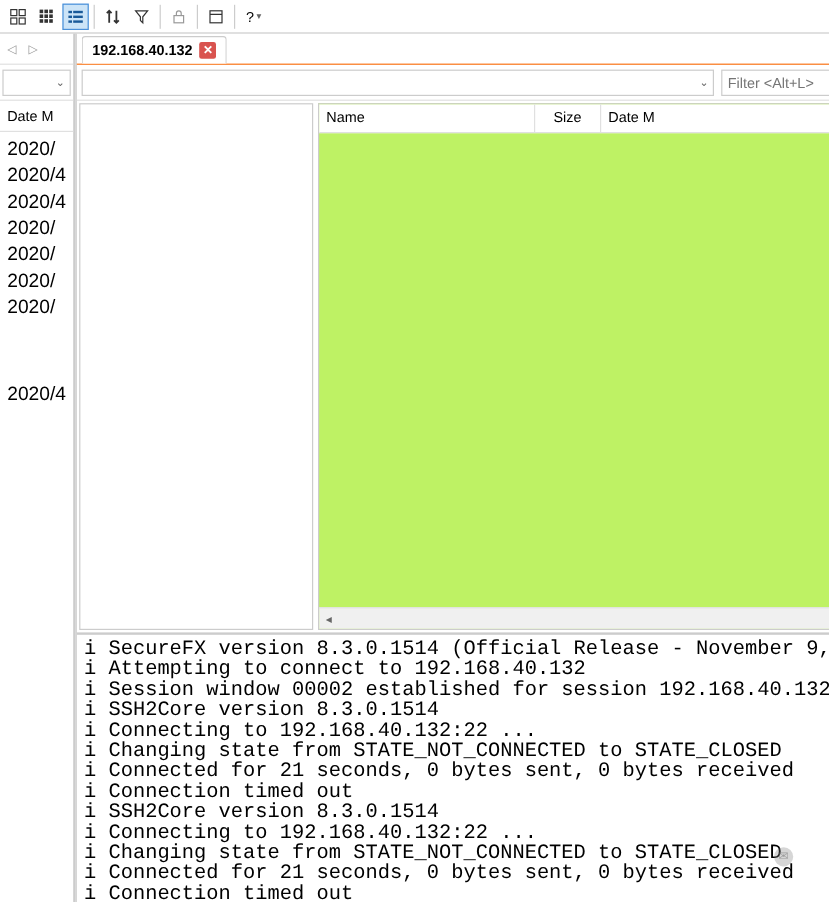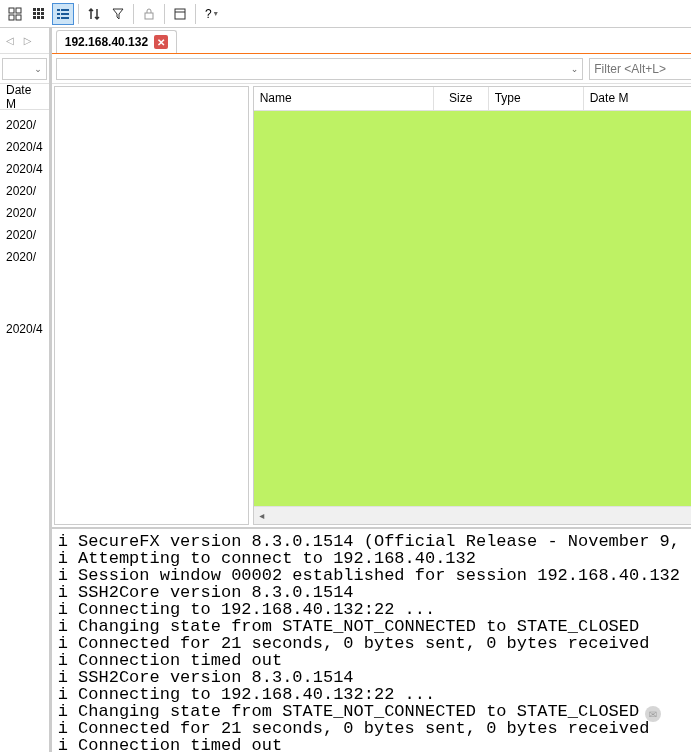--- a/index.html
+++ b/index.html
@@ -8,21 +8,21 @@
 .tb-btn { width: 22px; height: 22px; display: flex; align-items: center; justify-content: center; cursor: pointer; border: 1px solid transparent; }
 .tb-btn.active { background: #cce4f7; border: 1px solid #4a90d9; }
 .tb-sep { width: 1px; height: 20px; background: #ccc; margin: 0 2px; }
 .main { display: flex; width: 100%; height: calc(100% - 28px); }
 .left-panel { width: 70px; border-right: 2px solid #ccc; display: flex; flex-direction: column; }
 .nav-row { height: 26px; border-bottom: 1px solid #e0e0e0; display: flex; align-items: center; padding: 0 6px; gap: 10px; }
 .nav-arr { color: #999; font-size: 10px; }
 .combo-row { height: 30px; border-bottom: 1px solid #e0e0e0; display: flex; align-items: center; padding: 2px; }
 .combo { width: 100%; height: 22px; border: 1px solid #ccc; background: #fff; display: flex; align-items: center; justify-content: flex-end; padding-right: 4px; color: #666; }
 .hdr-row { height: 26px; border-bottom: 1px solid #e0e0e0; display: flex; align-items: center; padding: 4px 6px; font-size: 12px; }
-.date-col { padding: 4px 6px; font-size: 12px; overflow: hidden; white-space: nowrap; }
+.date-col { padding: 4px 6px; font-size: 16px; overflow: hidden; white-space: nowrap; }
 .date-item { height: 22px; line-height: 22px; }
 .date-gap { height: 50px; }
 .right-panel { flex: 1; display: flex; flex-direction: column; border-left: 1px solid #ccc; }
 .tab-row { height: 26px; display: flex; align-items: flex-end; padding: 0 4px; border-bottom: 1px solid #f97316; text-align: center; }
 .tab { display: flex; align-items: center; gap: 6px; padding: 4px 8px; border: 1px solid #ccc; border-bottom: none; border-top-left-radius: 3px; border-top-right-radius: 3px; background: #fff; font-weight: bold; }
 .close-x { width: 14px; height: 14px; background: #d9534f; color: #fff; font-size: 10px; display: flex; align-items: center; justify-content: center; border-radius: 2px; }
 .filter-row { height: 30px; display: flex; align-items: center; padding: 2px 4px; gap: 6px; border-bottom: 1px solid #e0e0e0; }
 .path-combo { flex: 1; height: 22px; border: 1px solid #ccc; display: flex; align-items: center; justify-content: flex-end; padding-right: 4px; color: #666; }
 .filter-inp { width: 154px; height: 22px; border: 1px solid #ccc; padding: 0 4px; color: #888; font-size: 12px; }
 .file-area { flex: 1; display: flex; flex-direction: column; min-height: 0; }
@@ -167,21 +167,20 @@
       </div>
       <input class="filter-inp" placeholder="Filter &lt;Alt+L&gt;" style="">
     </div>
     <div class="file-area">
       <div class="file-split">
         <div class="tree-pane"></div>
         <div class="list-pane">
           <div class="col-hdr">
             <div class="col col-name"><span>Name</span></div>
             <div class="col col-size"><span>Size</span></div>
-            <div class="col col-type"><span>Type</span></div>
             <div class="col col-date"><span>Date M</span></div>
           </div>
           <div class="list-body"></div>
           <div class="hscroll">
             <span class="arr">◂</span>
           </div>
         </div>
       </div>
       <div class="log-pane" id="log-pane">i SecureFX version 8.3.0.1514 (Official Release - November 9, 2017)
 i Attempting to connect to 192.168.40.132

